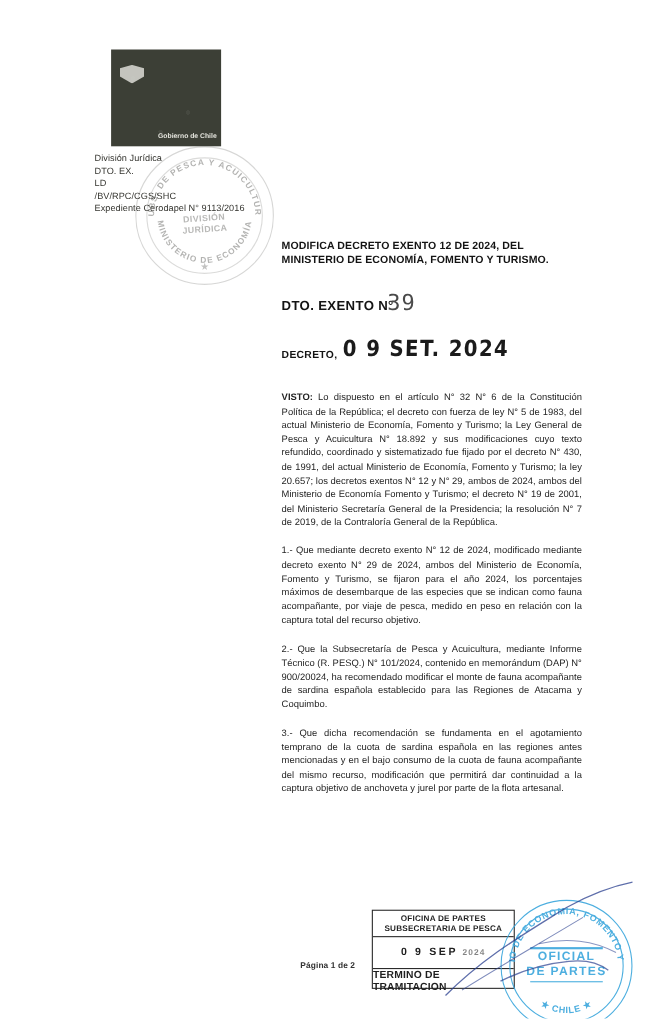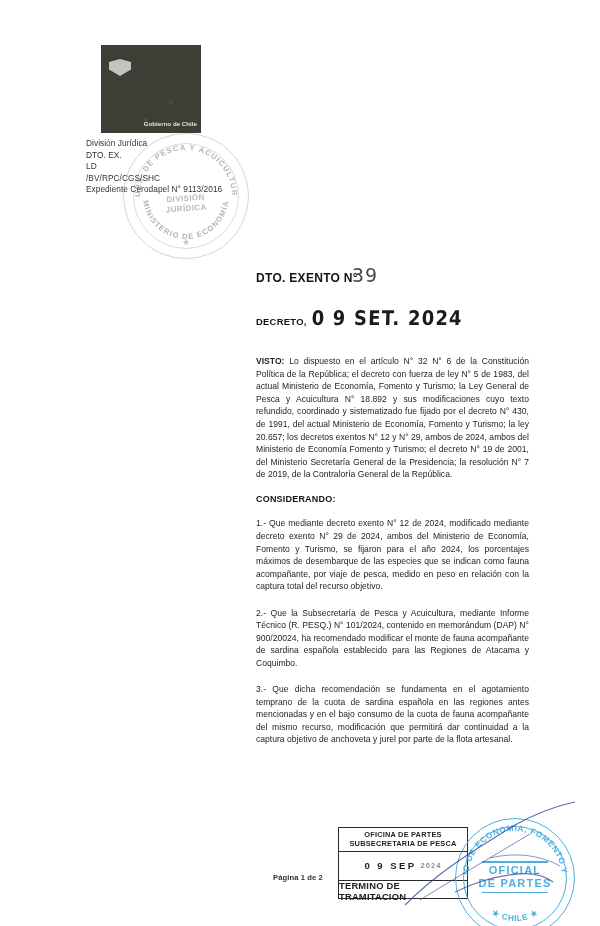--- a/index.html
+++ b/index.html
@@ -218,34 +218,34 @@
         <textPath href="#arcBotG" startOffset="50%" text-anchor="middle">MINISTERIO DE ECONOMÍA</textPath>
       </text>
     </svg>
     <div class="stamp-center-line">
       <div>DIVISIÓN</div>
       <div>JURÍDICA</div>
     </div>
     <div class="stamp-star">★</div>
   </div>
 
+  <div class="doc-title">MODIFICA DECRETO EXENTO 12 DE 2024, DEL MINISTERIO DE ECONOMÍA, FOMENTO Y TURISMO.</div>
 
   <div class="decree-row">
     <span class="decree-label">DTO. EXENTO N°</span>
     <span class="decree-number">39</span>
   </div>
 
   <div class="santiago-row">
     <span class="santiago-label">DECRETO,</span>
     <span class="santiago-date">0 9 SET. 2024</span>
   </div>
 
   <div class="body-col">
     <p class="para"><b>VISTO:</b><span> Lo dispuesto en el artículo N° 32 N° 6 de la Constitución Política de la República; el decreto con fuerza de ley N° 5 de 1983, del actual Ministerio de Economía, Fomento y Turismo; la Ley General de Pesca y Acuicultura N° 18.892 y sus modificaciones cuyo texto refundido, coordinado y sistematizado fue fijado por el decreto N° 430, de 1991, del actual Ministerio de Economía, Fomento y Turismo; la ley 20.657; los decretos exentos N° 12 y N° 29, ambos de 2024, ambos del Ministerio de Economía Fomento y Turismo; el decreto N° 19 de 2001, del Ministerio Secretaría General de la Presidencia; la resolución N° 7 de 2019, de la Contraloría General de la República.</span></p>
-    <div class="section-head">CONSIDERANDO:</div>
     <p class="para">1.- Que mediante decreto exento N° 12 de 2024, modificado mediante decreto exento N° 29 de 2024, ambos del Ministerio de Economía, Fomento y Turismo, se fijaron para el año 2024, los porcentajes máximos de desembarque de las especies que se indican como fauna acompañante, por viaje de pesca, medido en peso en relación con la captura total del recurso objetivo.</p>
     <p class="para">2.- Que la Subsecretaría de Pesca y Acuicultura, mediante Informe Técnico (R. PESQ.) N° 101/2024, contenido en memorándum (DAP) N° 900/20024, ha recomendado modificar el monte de fauna acompañante de sardina española establecido para las Regiones de Atacama y Coquimbo.</p>
     <p class="para">3.- Que dicha recomendación se fundamenta en el agotamiento temprano de la cuota de sardina española en las regiones antes mencionadas y en el bajo consumo de la cuota de fauna acompañante del mismo recurso, modificación que permitirá dar continuidad a la captura objetivo de anchoveta y jurel por parte de la flota artesanal.</p>
   </div>
 
   <div class="page-num">Página 1 de 2</div>
 
   <div class="op-stamp">
     <div class="op-top">
       <div>OFICINA DE PARTES</div>

